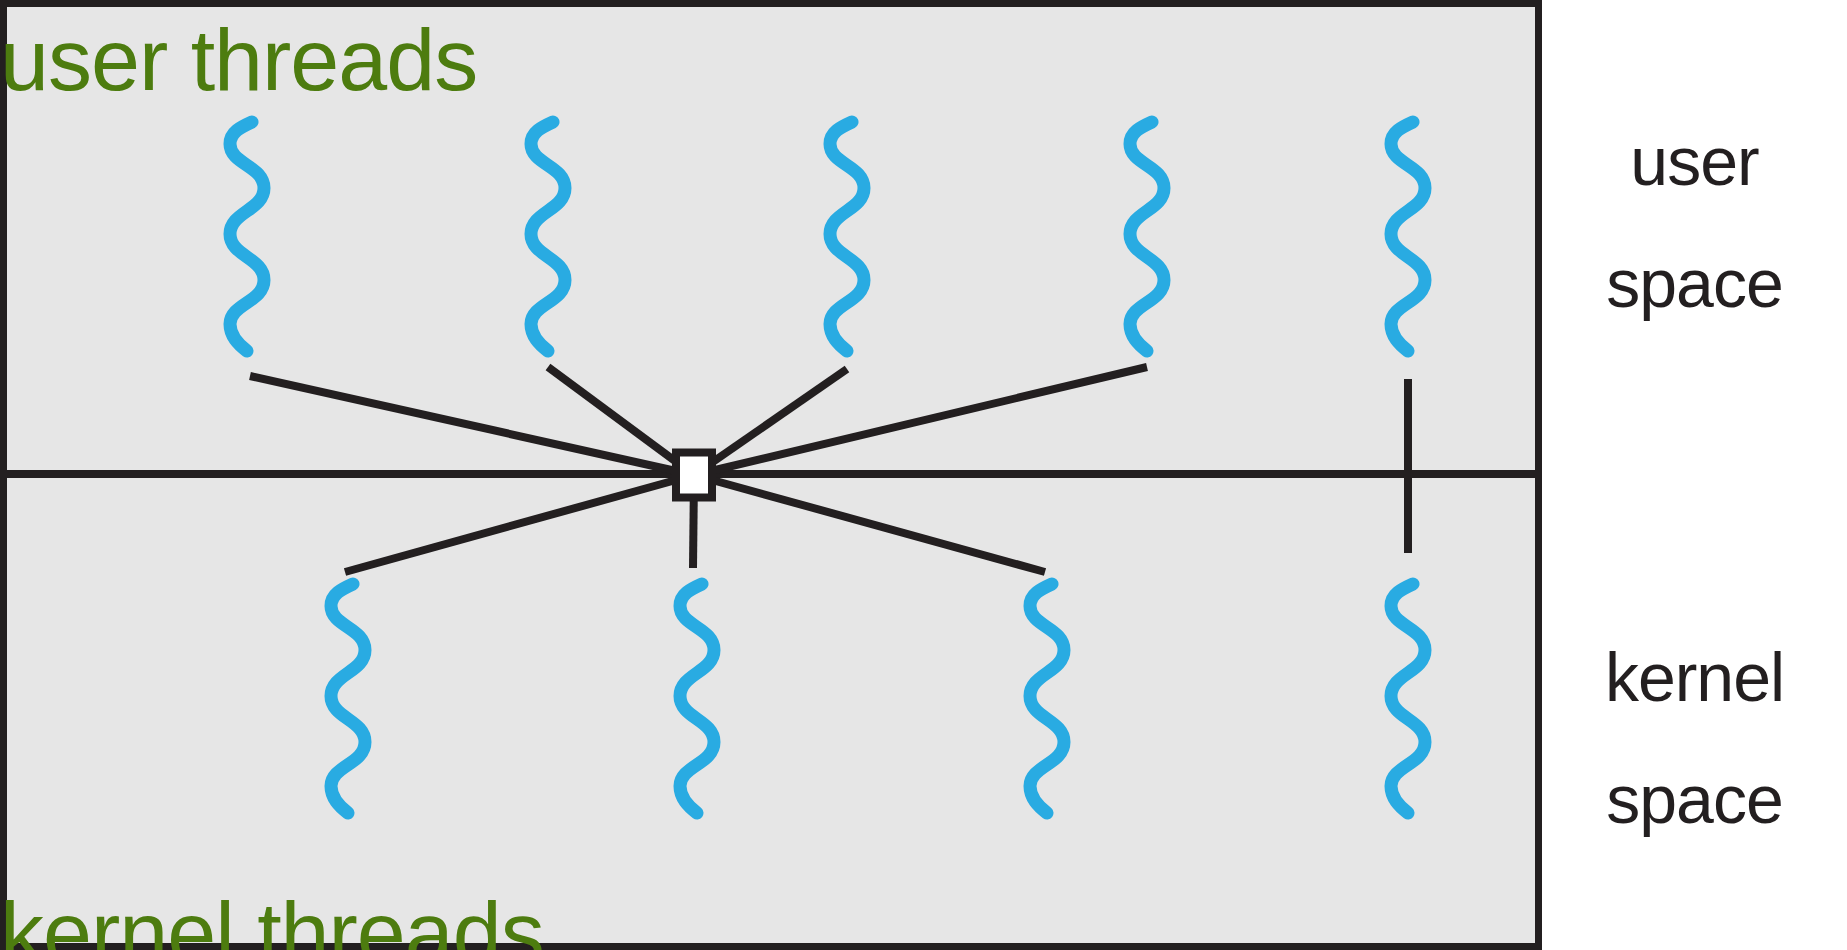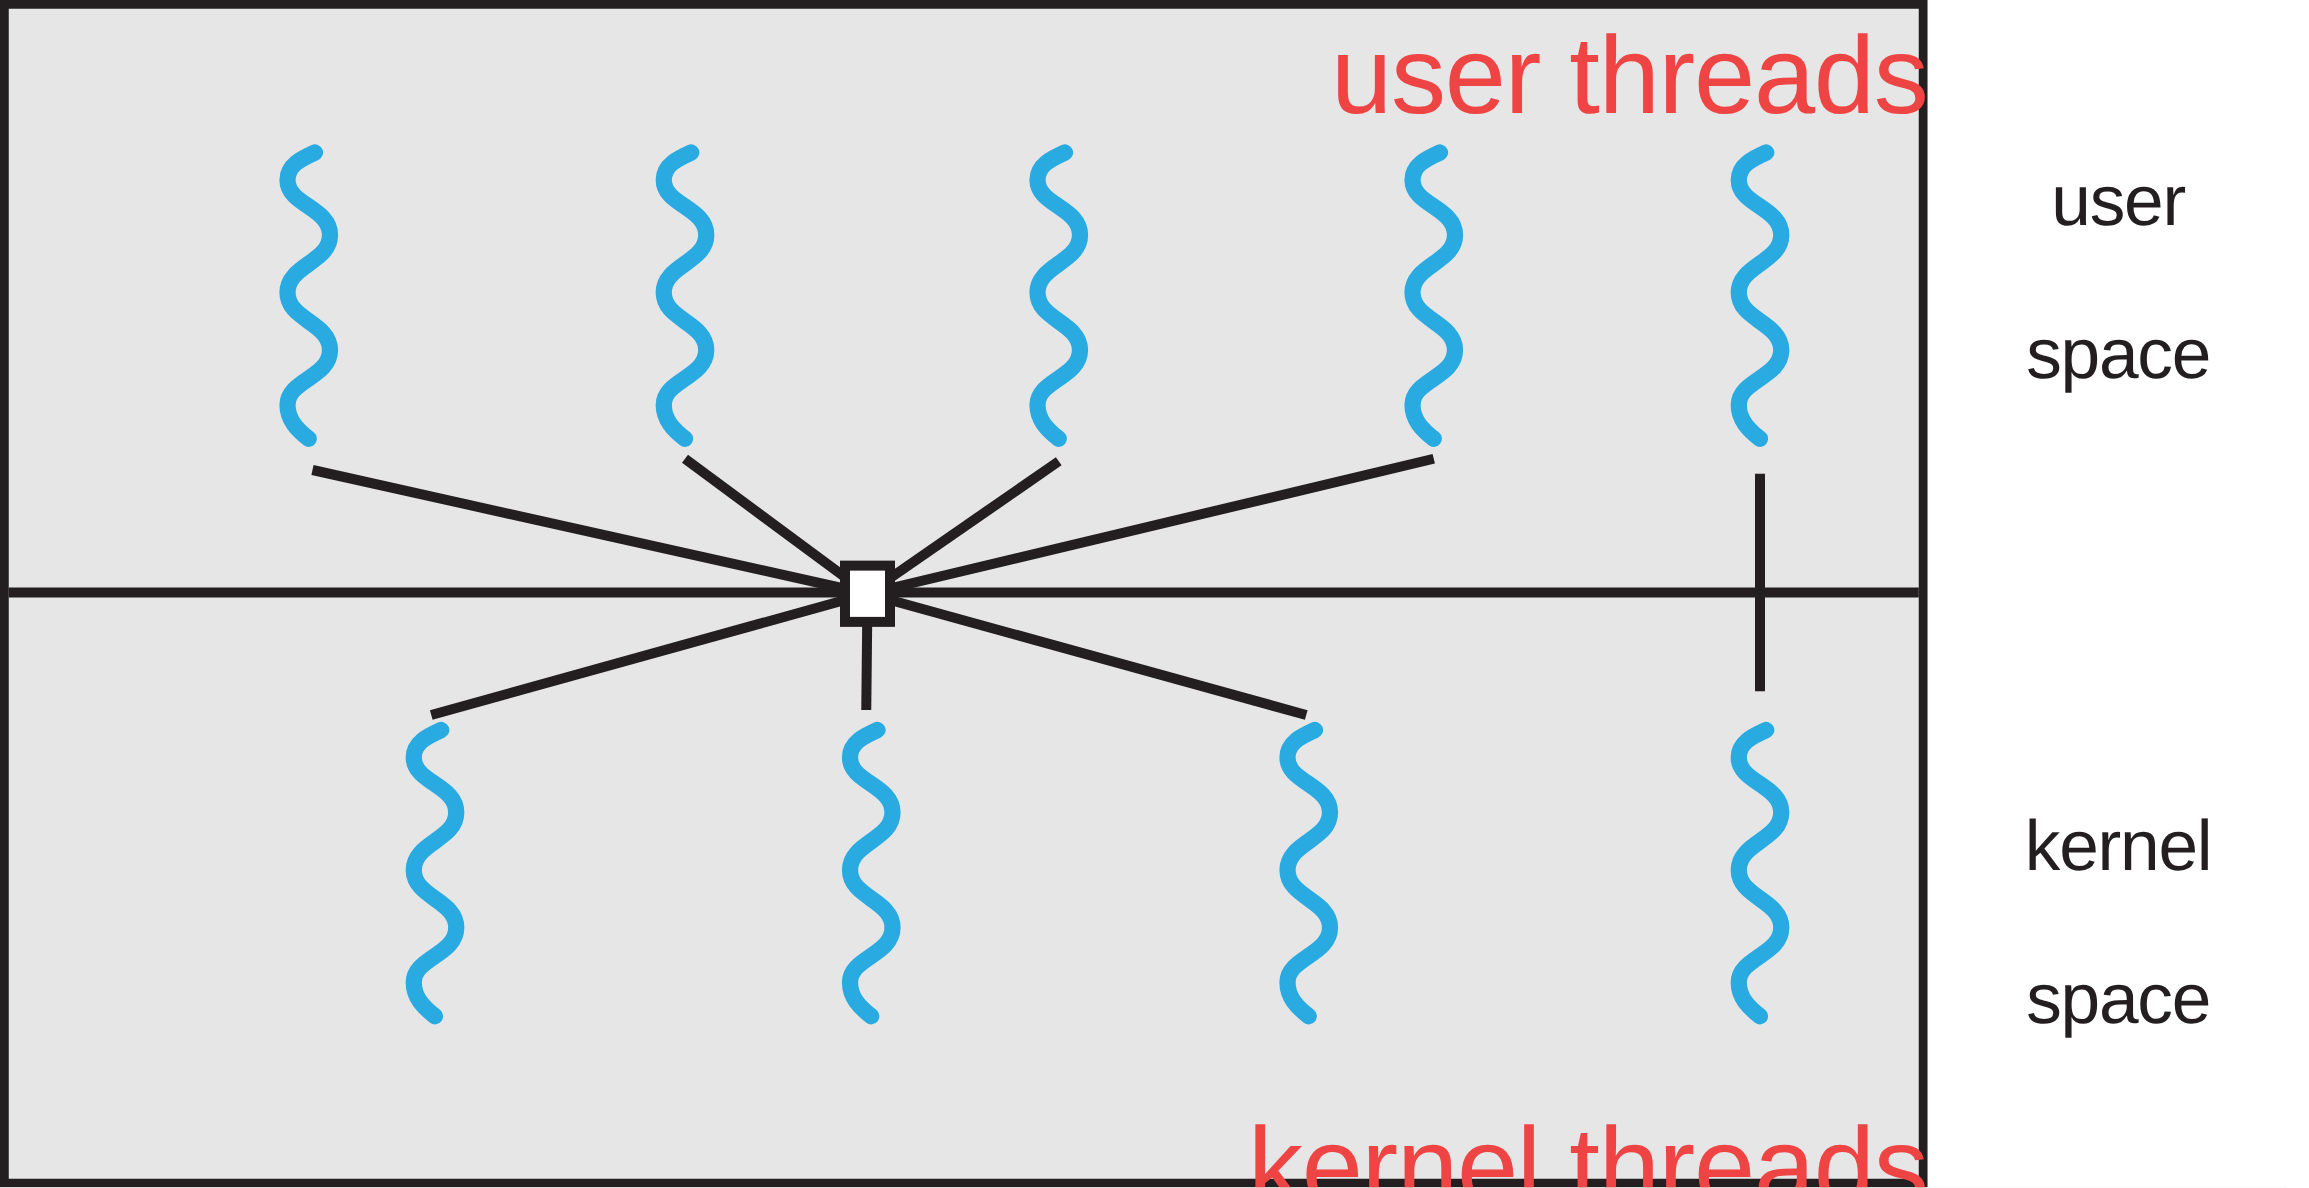--- a/index.html
+++ b/index.html
@@ -28,45 +28,45 @@
   #diagram-svg {
     position: absolute;
     left: 0;
     top: 0;
     width: 1847px;
     height: 950px;
     pointer-events: none;
   }
   .big-label {
     position: absolute;
-    color: #ef4444;
+    color: #4d7c0f;
     font-size: 88px;
     letter-spacing: -1px;
     white-space: nowrap;
-    text-align: right;
+    text-align: left;
   }
   #user-threads-label {
     left: 0;
     top: 2px;
     width: 1542px;
     line-height: 115px;
   }
   #kernel-threads-label {
     left: 0;
     top: 827px;
     width: 1542px;
     line-height: 115px;
     margin-top: 48px;
   }
   .space-label {
     position: absolute;
     left: 1542px;
     width: 305px;
     color: #231F20;
-    font-size: 57px;
+    font-size: 68px;
     letter-spacing: -1px;
     text-align: center;
     line-height: 122px;
   }
   #user-space-label { top: 100px; }
   #kernel-space-label { top: 616px; }
   .space-label .line { display: block; }
 </style>
 </head>
 <body>

